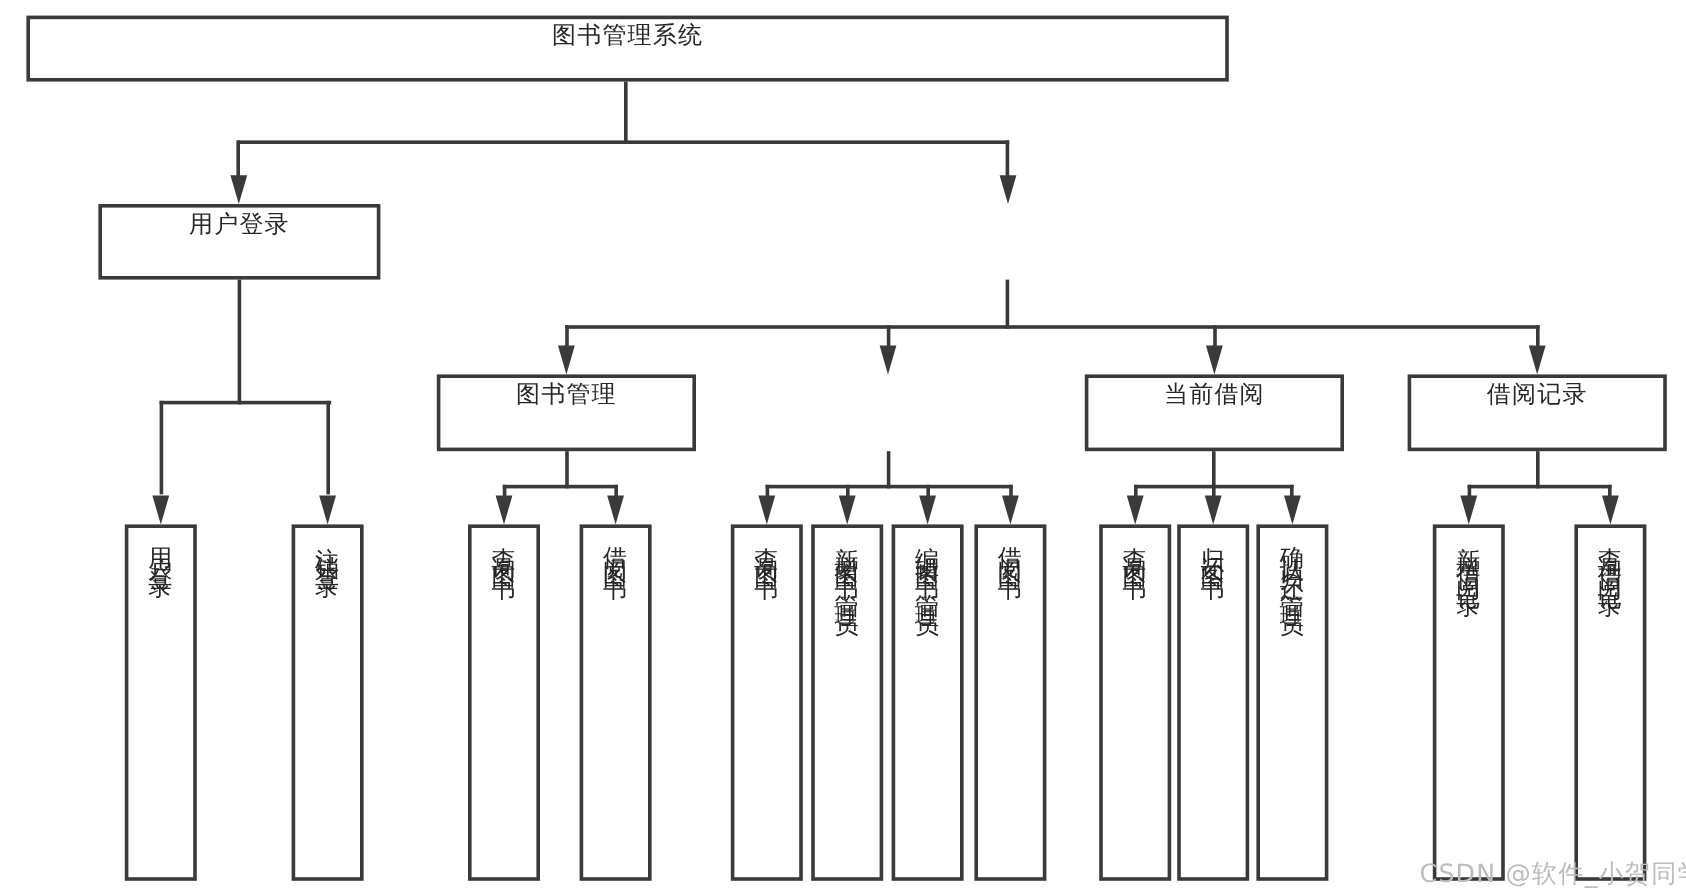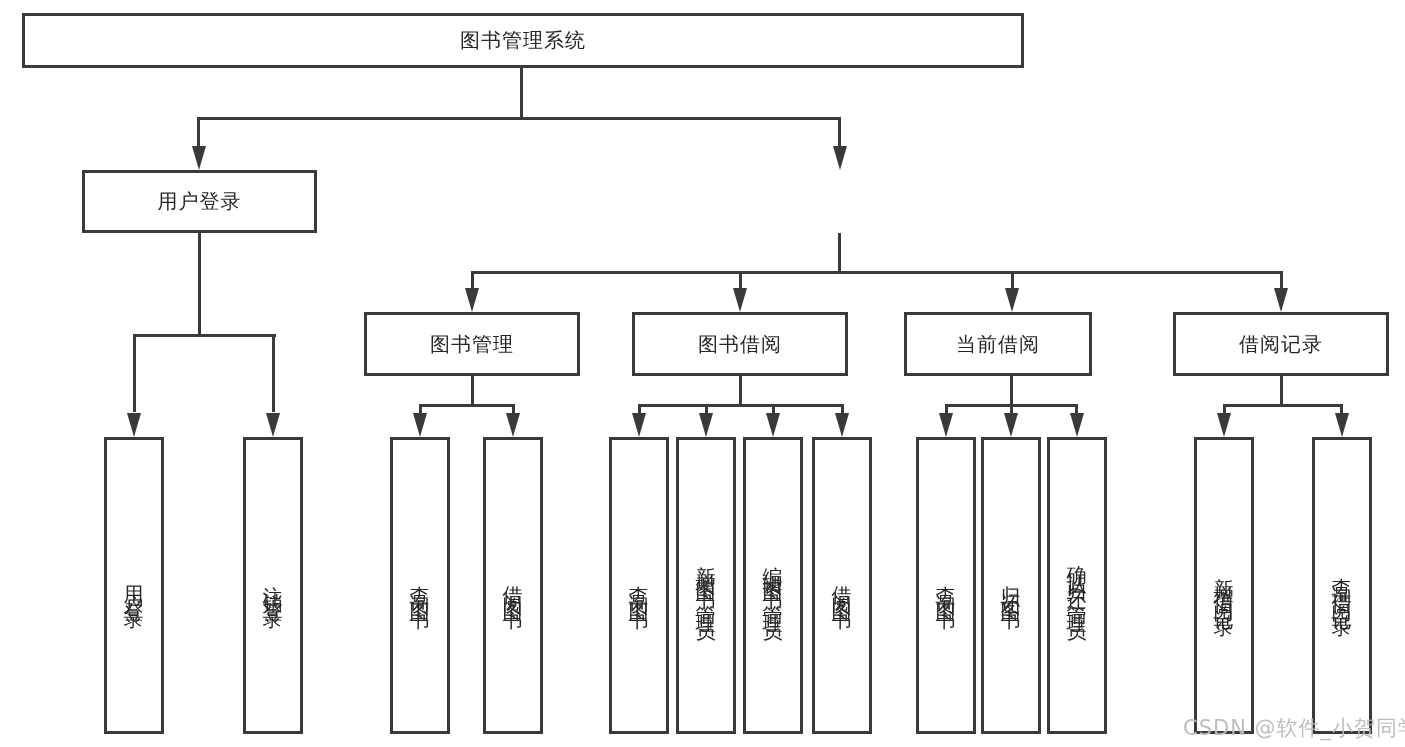--- a/index.html
+++ b/index.html
@@ -15,21 +15,21 @@
     background:var(--bg);
     font-family:"DejaVu Sans","Liberation Sans",sans-serif;
     color:var(--text);
     overflow:hidden;
   }
   .node{
     position:absolute;
     box-sizing:border-box;
     background:#fff;
     border:3px solid var(--line);
-    display:flex;align-items:center;justify-content:center;
+    display:flex;justify-content:center;
     font-size:20px;
     letter-spacing:1px;
     color:var(--text);
   }
   .leaf{font-size:20px;}
   .leaf .vtext{
     writing-mode:vertical-rl;
     text-orientation:mixed;
     letter-spacing:8px;
     line-height:1;
@@ -65,25 +65,22 @@
 
   <div class="node" style="left:82px;top:170px;width:235px;height:63px;">
     <span>用户登录</span>
   </div>
 
 
   <div class="node" style="left:364px;top:312px;width:216px;height:64px;">
     <span>图书管理</span>
   </div>
 
-  <div class="node" style="left:632px;top:312px;width:216px;height:64px;">
-    <span>图书借阅</span>
-  </div>
 
-  <div class="node" style="left:904px;top:312px;width:188px;height:64px;">
+  <div class="node" style="left:904px;top:312px;width:216px;height:64px;">
     <span>当前借阅</span>
   </div>
 
   <div class="node" style="left:1173px;top:312px;width:216px;height:64px;">
     <span>借阅记录</span>
   </div>
 
   <div class="node leaf" style="left:104px;top:437px;width:60px;height:297px;">
     <span class="vtext">用户登录</span>
   </div>

